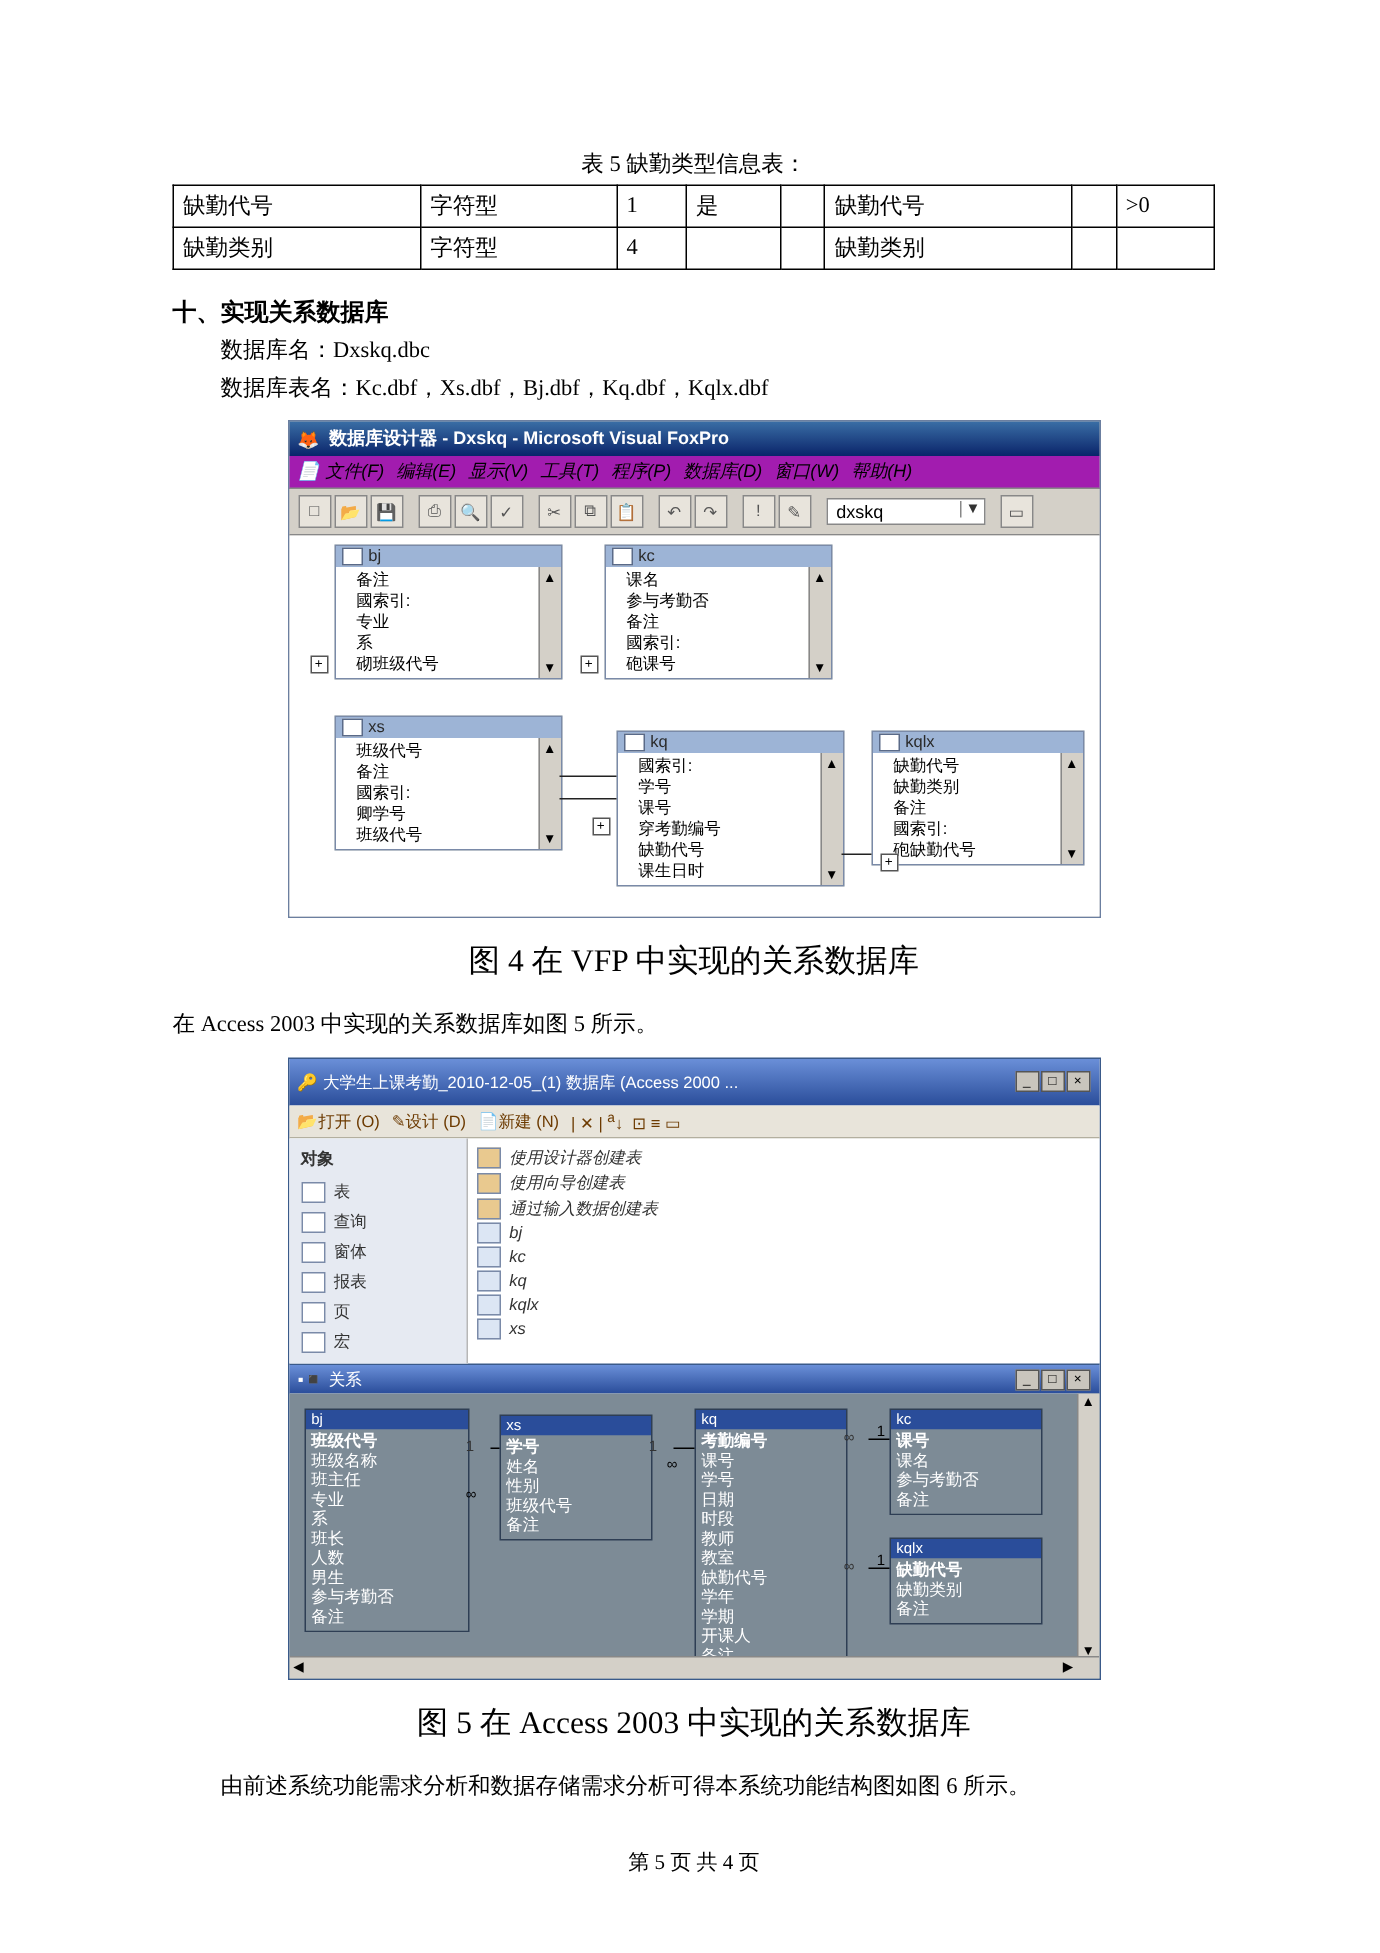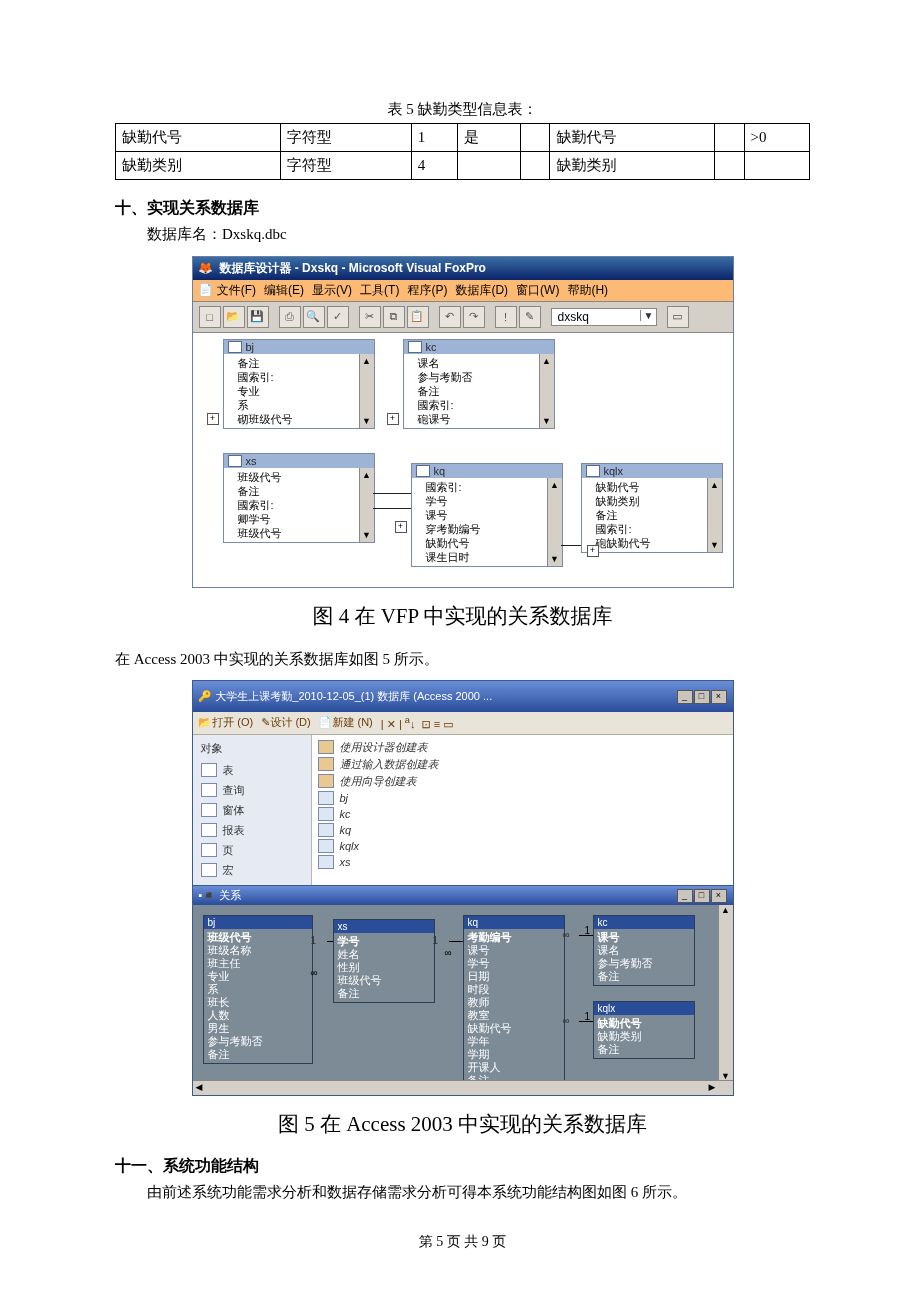--- a/index.html
+++ b/index.html
@@ -57,25 +57,26 @@
   .vfp-title {
     background: linear-gradient(#3a6ea5,#0a246a);
     color:#fff;
     font-weight:bold;
     padding:3px 6px;
     display:flex;
     align-items:center;
     gap:6px;
   }
   .vfp-menu {
-    background:#fdba74;
+    background:#a21caf;
     padding:2px 6px;
     display:flex;
     gap:8px;
     border-bottom:1px solid #888;
+    font-style:italic;
   }
   .vfp-tool {
     background:#d4d0c8;
     padding:4px 6px;
     display:flex;
     gap:2px;
     align-items:center;
     border-bottom:1px solid #888;
   }
   .tbtn {
@@ -135,21 +136,21 @@
     text-align:center;line-height:11px;font-size:9px;color:#000;margin-left:1px;
   }
   .acc-tool{
     background:#e8e4da;padding:3px 6px;border-bottom:1px solid #b3af9f;
     display:flex;gap:8px;align-items:center;color:#6c3a00;
   }
   .acc-body{background:#fff;display:flex;min-height:120px;}
   .acc-nav{
     width:110px;background:#e6eaf2;border-right:1px solid #b7b7b7;padding:4px;
   }
-  .acc-nav .hd{font-weight:normal;padding:2px 4px 4px 4px;color:#333;}
+  .acc-nav .hd{font-weight:bold;padding:2px 4px 4px 4px;color:#333;}
   .acc-nav .it{
     display:flex;align-items:center;gap:6px;padding:2px 4px;margin:1px 0;
     color:#333;
   }
   .acc-nav .it .ic{width:14px;height:12px;border:1px solid #7a8aa8;background:#fff;}
   .acc-list{flex:1;padding:4px 6px;}
   .acc-list .row{display:flex;align-items:center;gap:6px;padding:1px 0;color:#333;font-style:italic;}
   .acc-list .row .ic{width:14px;height:12px;border:1px solid #7a8aa8;background:#dce6f4;}
   .acc-list .row .ic.k{background:#e9c98f;}
   .rel-title{
@@ -210,20 +211,21 @@
       <td></td>
       <td>缺勤类别</td>
       <td></td>
       <td></td>
     </tr>
   </tbody>
     </table>
 
   <div class="section-title">十、实现关系数据库</div>
   <div class="body-text">数据库名：Dxskq.dbc</div>
+  <div class="body-text">数据库表名：Kc.dbf，Xs.dbf，Bj.dbf，Kq.dbf，Kqlx.dbf</div>
 
   <div class="fig">
     <div class="vfp-title">
       <span>🦊</span>
       <span>数据库设计器 - Dxskq - Microsoft Visual FoxPro</span>
     </div>
     <div class="vfp-menu">
       <span>📄 <span>文件(F)</span></span>
       <span>编辑(E)</span>
       <span>显示(V)</span>
@@ -386,25 +388,25 @@
             <span>宏</span>
           </div>
       </div>
       <div class="acc-list">
         <div class="row">
             <span class="ic k"></span>
             <span>使用设计器创建表</span>
           </div>
         <div class="row">
             <span class="ic k"></span>
+            <span>使用向导创建表</span>
+          </div>
+        <div class="row">
+            <span class="ic k"></span>
             <span>通过输入数据创建表</span>
-          </div>
-        <div class="row">
-            <span class="ic k"></span>
-            <span>使用向导创建表</span>
           </div>
         <div class="row">
             <span class="ic"></span>
             <span>bj</span>
           </div>
         <div class="row">
             <span class="ic"></span>
             <span>kc</span>
           </div>
         <div class="row">
@@ -511,17 +513,16 @@
           <div style="flex:1;border-top:1px solid #000;margin-top:6px;"></div>
         </div>
       <div style="position:absolute;left:392px;top:106px;font-size:10px;">1</div>
 
       <div class="rel-scroll"></div>
       <div class="rel-hscroll"></div>
     </div>
   </div>
   <div class="figure-caption">图 5    在 Access 2003 中实现的关系数据库</div>
 
-  <div class="section-title">十一、系统功能结构</div>
   <div class="body-text">由前述系统功能需求分析和数据存储需求分析可得本系统功能结构图如图 6 所示。</div>
 
-  <div class="footer">第  5  页  共  9  页</div>
+  <div class="footer">第  5  页  共  4  页</div>
 </div>
 
 </body></html>

